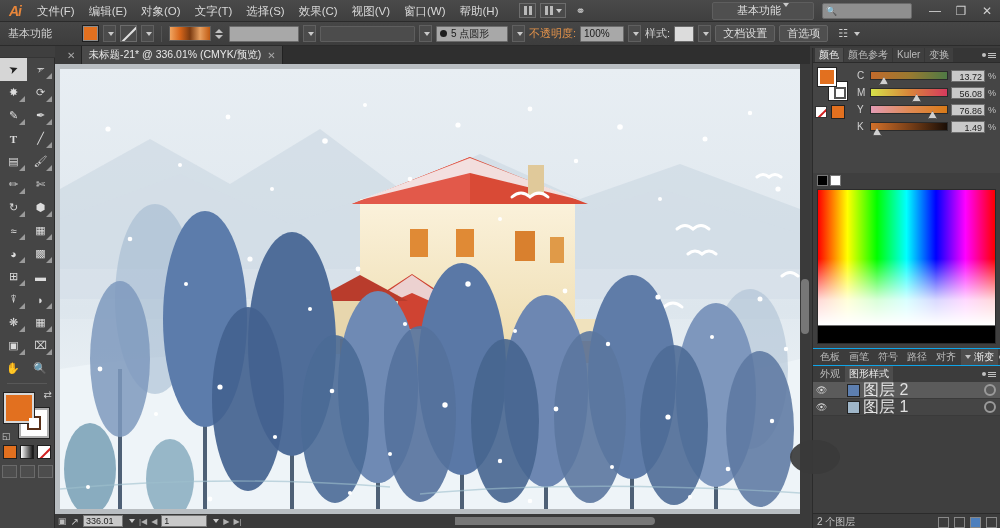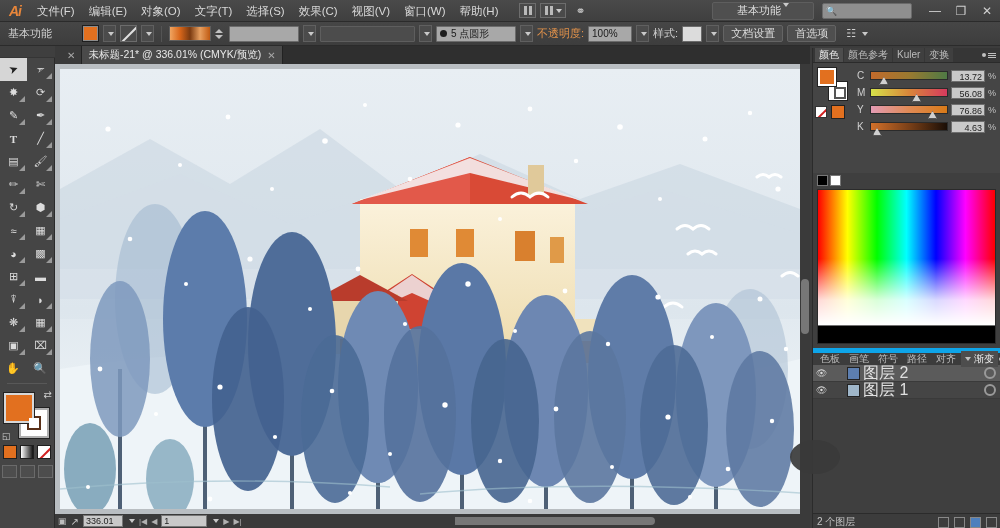--- a/index.html
+++ b/index.html
@@ -225,21 +225,21 @@
   .sp-w { width:11px;height:11px;background:#fff;border:1px solid #777;}
   .spectrum {
     margin:0 4px 4px 4px; height:155px; border:1px solid #2b2b2b;
     background:
       linear-gradient(rgba(255,255,255,0) 45%, rgba(255,255,255,.85) 72%, #ffffff 88%, #000 89%, #000 100%),
       linear-gradient(90deg,#ff0000,#ffff00,#00ff00,#00ffff,#0000ff,#ff00ff,#ff0000);
   }
 
   .panel-strip {
     height:17px; display:flex; align-items:center; background:#3c3c3c;
-    border-top:5px solid #0ea5e9; padding-left:3px; gap:1px;
+    border-top:1px solid #0ea5e9; padding-left:3px; gap:1px;
   }
   .stab { font-size:10px; color:#bdbdbd; padding:0 4px; height:16px; line-height:16px; white-space:nowrap;}
   .stab.active { background:#4d4d4d; color:#f0f0f0; }
   .stab .dd { display:inline-block; width:0;height:0;margin-right:3px;
     border-left:3px solid transparent;border-right:3px solid transparent;border-top:4px solid #c0c0c0;vertical-align:middle;}
 
   .layerspanel { background:#454545; }
   .layerrow {
     display:flex; align-items:center; height:17px; border-bottom:1px solid #3a3a3a;
     padding-left:2px; gap:3px;
@@ -321,21 +321,21 @@
       <span style="width:0;height:0;border-left:4px solid transparent;border-right:4px solid transparent;border-top:4px solid #c0c0c0;"></span>
     </div>
     <div class="cb-field" style="width:70px;"></div>
     <div class="cb-arrow">
         <span class="caretd"></span>
       </div>
     <div class="cb-field dark" style="width:95px;"></div>
     <div class="cb-arrow">
         <span class="caretd"></span>
       </div>
-    <div class="cb-field" style="width:80px;">
+    <div class="cb-field" style="width:72px;">
       <span style="display:inline-block;width:7px;height:7px;border-radius:50%;background:#1d1d1d;margin-right:4px;"></span>
       <span>5 点圆形</span>
     </div>
     <div class="cb-arrow">
         <span class="caretd"></span>
       </div>
     <div class="cb-label" style="color:#e0914a;">不透明度:</div>
     <div class="cb-field" style="width:44px;">100%</div>
     <div class="cb-arrow">
         <span class="caretd"></span>
@@ -648,21 +648,21 @@
             <div class="sthumb" style="left:75%;"></div>
           </div>
           <div class="sval">76.86</div>
           <div class="spct">%</div>
         </div>
         <div class="srow">
           <div class="slabel">K</div>
           <div class="strack" style="background:linear-gradient(90deg,#d2702a,#7a4018,#1a0e06);">
             <div class="sthumb" style="left:2%;"></div>
           </div>
-          <div class="sval">4.63</div>
+          <div class="sval">1.49</div>
           <div class="spct">%</div>
         </div>
       </div>
     </div>
 
     <div class="spectrum-row">
       <div class="sp-k"></div>
       <div class="sp-w"></div>
     </div>
     <div class="spectrum"></div>
@@ -675,20 +675,32 @@
       <div class="stab">对齐</div>
       <div class="stab active">
         <span class="dd"></span><span>渐变</span>
       </div>
       <div class="pmenu">
         <div class="dot"></div>
       </div>
     </div>
 
 
+    <div class="panel-strip">
+      <div class="stab">外观</div>
+      <div class="stab active">图形样式</div>
+      <div class="pmenu">
+        <div class="dot"></div>
+          <div class="lines">
+            <i></i>
+            <i></i>
+            <i></i>
+          </div>
+      </div>
+    </div>
 
 
     <div class="layerspanel">
       <div class="layerrow sel">
         <div class="eye">👁</div>
         <div class="lockcell"></div>
         <div class="lthumb" style="background:#5d7fb0;"></div>
         <div class="lname">图层 2</div>
         <div class="ltarget"></div>
       </div>

